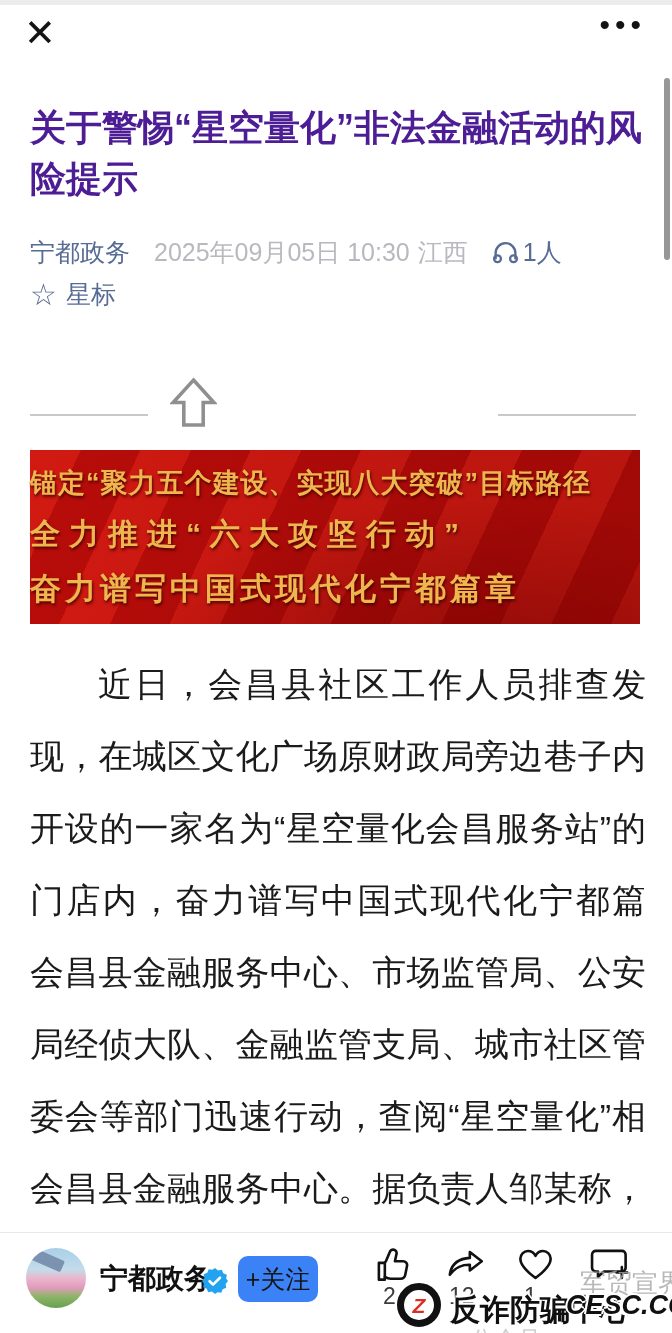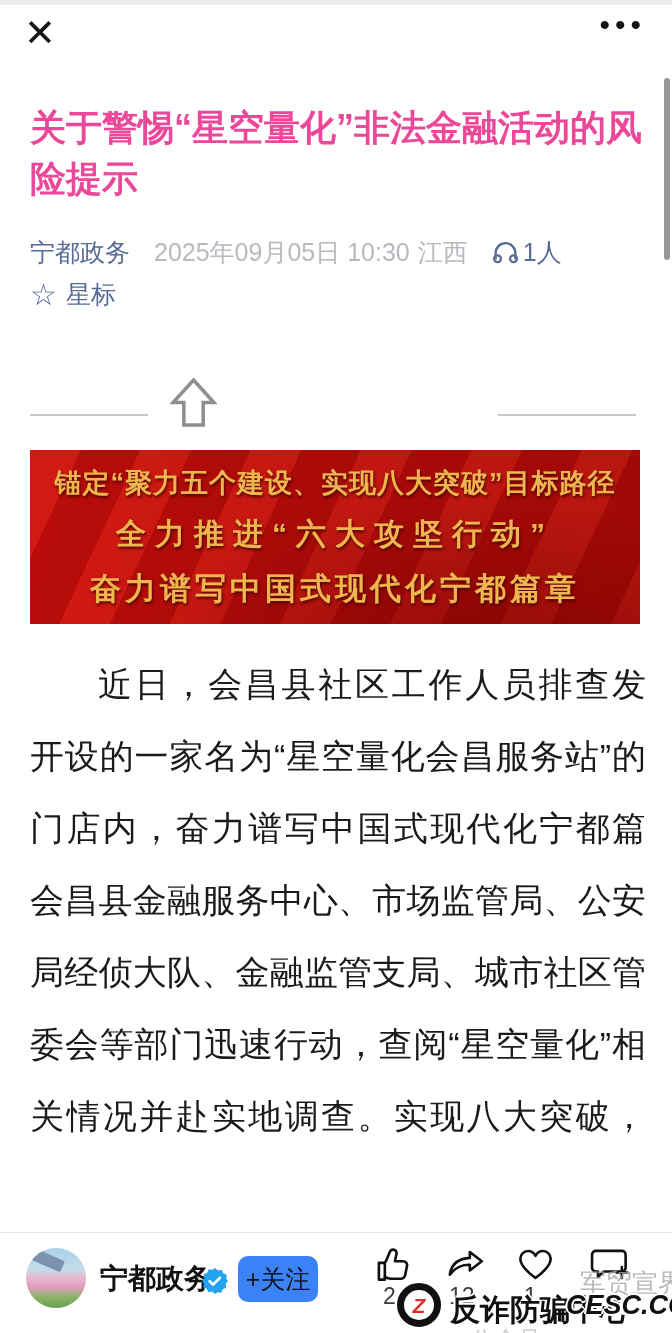--- a/index.html
+++ b/index.html
@@ -11,21 +11,21 @@
   }
   .abs { position:absolute; }
 
   
   .top-strip { left:0; top:0; width:672px; height:5px; background:#ececec; }
   .close-btn { left:24px; top:14px; font-size:38px; font-weight:400; color:#141414; line-height:1; cursor:pointer; }
   .more-btn { right:26px; top:8px; font-size:30px; letter-spacing:5px; color:#141414; cursor:pointer; }
   .scrollbar { right:2px; top:78px; width:6px; height:182px; background:#979797; border-radius:3px; }
 
   
-  .title { left:30px; top:102px; width:616px; font-size:36px; font-weight:700; line-height:51px; color:#ec4899; }
+  .title { left:30px; top:102px; width:616px; font-size:36px; font-weight:700; line-height:51px; color:#4c1d95; }
   .meta-row { left:30px; top:236px; width:620px; display:flex; align-items:center; font-size:25px; white-space:nowrap; }
   .author { color:#576b95; margin-right:24px; cursor:pointer; }
   .date   { color:#b8b8bf; margin-right:8px; }
   .region { color:#b8b8bf; margin-right:24px; }
   .listen { display:flex; align-items:center; color:#576b95; cursor:pointer; }
   .listen svg { margin-right:4px; }
   .star-row { left:30px; top:278px; display:flex; align-items:center; color:#576b95; font-size:25px; cursor:pointer; }
   .star-glyph { font-size:30px; margin-right:9px; line-height:1; }
 
   
@@ -34,21 +34,21 @@
   .hline.right { left:498px; top:414px; width:138px; }
   .arrow-up { left:170px; top:377px; }
   .follow-text { left:248px; top:397px; font-size:27px; font-weight:700; white-space:nowrap; }
   .ft-click { color:#8ea7b8; text-shadow:0 0 1px #ffffff; }
   .ft-blue  { color:#4a93c8; }
   .ft-follow{ color:#ffffff; text-shadow:-1.5px 0 #9aa5ac, 1.5px 0 #9aa5ac, 0 -1.5px #9aa5ac, 0 1.5px #9aa5ac; }
 
   
   .red-banner {
     left:30px; top:450px; width:610px; height:174px;
-    display:flex; flex-direction:column; justify-content:center; align-items:center;
+    display:flex; flex-direction:column; justify-content:center; 
     background:
       radial-gradient(ellipse at 75% 120%, rgba(110,0,0,.55), transparent 55%),
       repeating-linear-gradient(115deg, rgba(255,70,45,.18) 0 46px, rgba(130,0,0,.22) 46px 100px),
       linear-gradient(100deg, #c8100c, #b30d0a 55%, #a80b08);
   }
   .rb-line { color:#edb64f; font-weight:700; text-shadow:1px 2px 3px rgba(70,0,0,.9); white-space:nowrap; }
   .rb-1 { font-size:27px; letter-spacing:1px; margin-bottom:13px; }
   .rb-2 { font-size:30px; letter-spacing:9px; margin-bottom:13px; }
   .rb-3 { font-size:31px; letter-spacing:4px; }
 
@@ -128,26 +128,27 @@
   <div class="abs hline right"></div>
 
   <div class="abs red-banner">
     <div class="rb-line rb-1">锚定“聚力五个建设、实现八大突破”目标路径</div>
     <div class="rb-line rb-2">全力推进“六大攻坚行动”</div>
     <div class="rb-line rb-3">奋力谱写中国式现代化宁都篇章</div>
   </div>
 
   <div class="abs article-body">
     <div class="bline indent">近日，会昌县社区工作人员排查发</div>
+    <div class="bline">现，在城区文化广场原财政局旁边巷子内</div>
     <div class="bline">开设的一家名为“星空量化会昌服务站”的</div>
     <div class="bline">门店内，奋力谱写中国式现代化宁都篇章。</div>
     <div class="bline">会昌县金融服务中心、市场监管局、公安</div>
     <div class="bline">局经侦大队、金融监管支局、城市社区管</div>
     <div class="bline">委会等部门迅速行动，查阅“星空量化”相</div>
-    <div class="bline">关情况并赴实地调查。实现八大突破，</div>
+    <div class="bline">会昌县金融服务中心。据负责人邹某称，</div>
   </div>
 
   <div class="abs divider"></div>
 
   <div class="abs avatar">
       <div class="roof"></div>
     </div>
   <div class="abs acc-name">宁都政务</div>
   <div class="abs badge">
     <svg width="26" height="26" viewBox="0 0 24 24">

